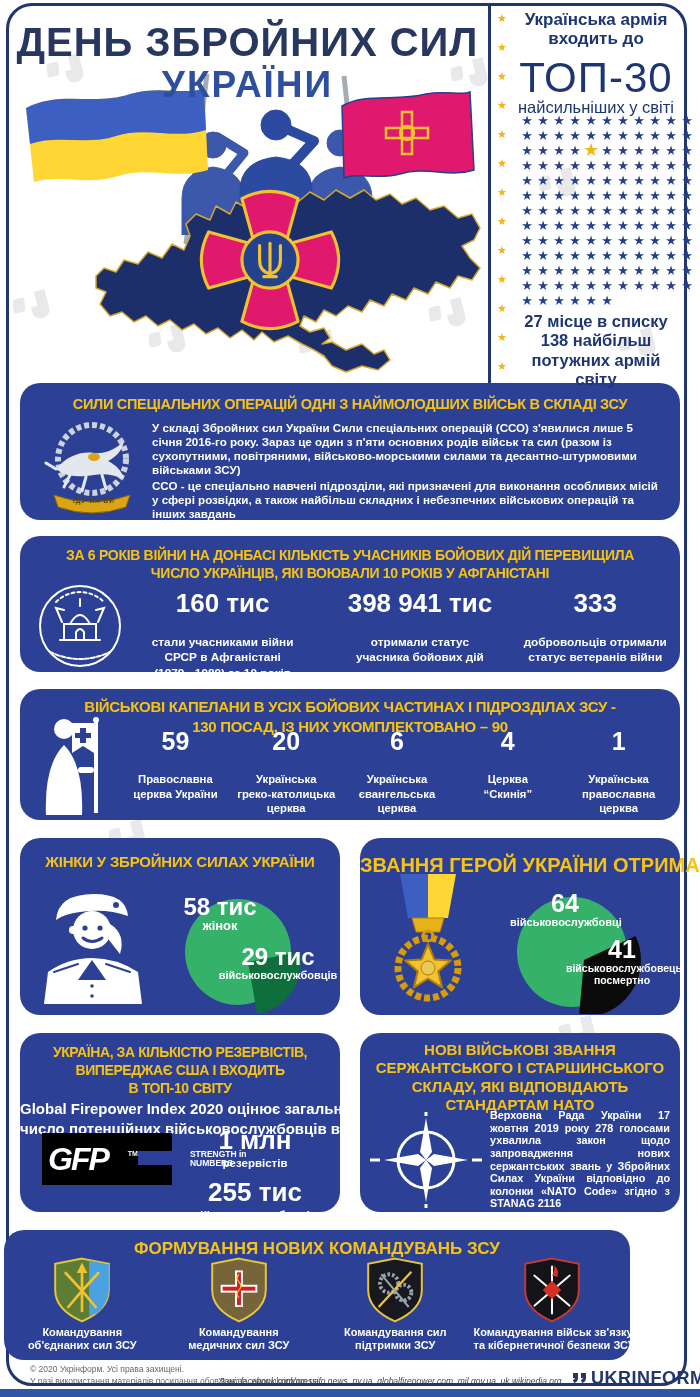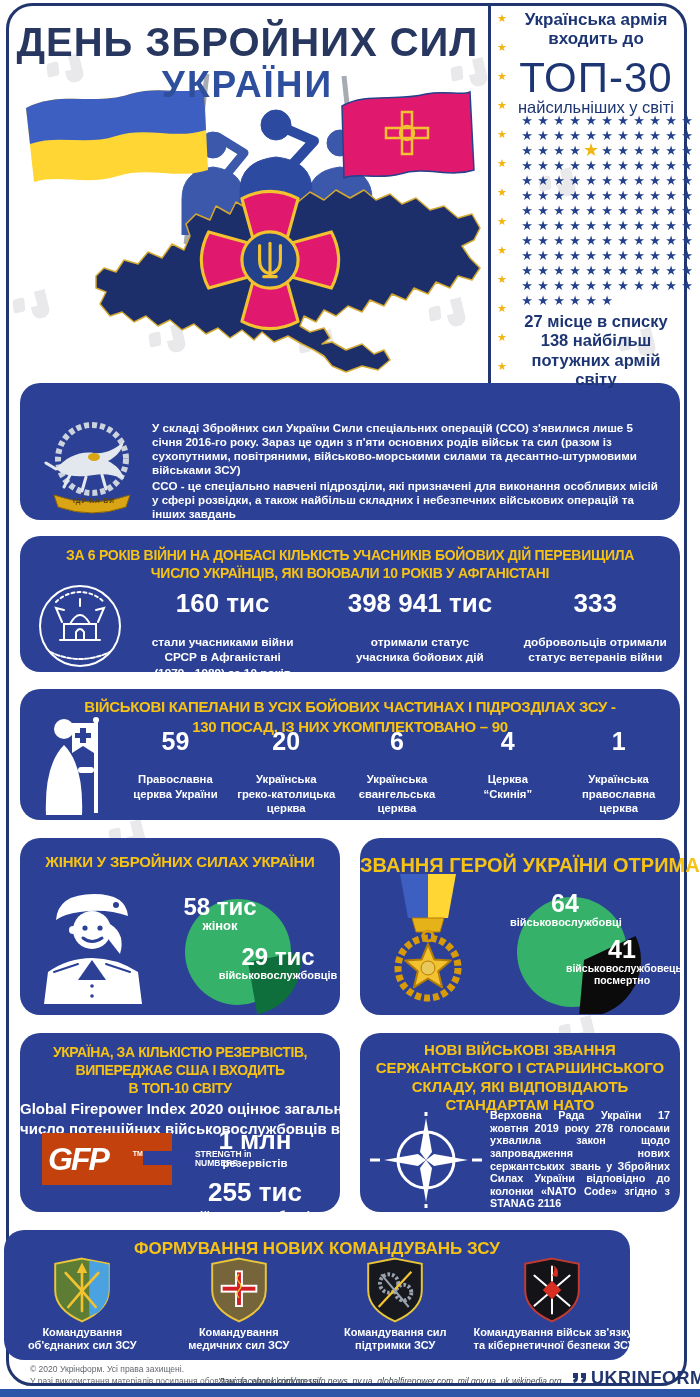--- a/index.html
+++ b/index.html
@@ -49,21 +49,21 @@
   .p-sso-text{position:absolute;left:132px;width:508px;font-size:11.6px;font-weight:700;color:#fff;line-height:1.2;}
   .sso-motto{position:absolute;left:26px;top:114px;width:96px;text-align:center;font-size:6.5px;font-weight:700;color:#5c430a;letter-spacing:1px;}
 
   .stats-row{position:absolute;display:flex;}
   .stats-row .stat{text-align:center;}
 
   .pie-label-main,.pie-label-sub{position:absolute;text-align:center;color:#fff;z-index:3;}
   .pie-v{font-size:24px;font-weight:700;line-height:1.05;}
   .pie-l{font-size:12px;font-weight:700;white-space:pre;line-height:1.15;}
 
-  .gfp{position:absolute;left:22px;top:100px;width:130px;height:52px;background:#c2410c;display:flex;align-items:center;gap:5px;padding:4px 6px;}
+  .gfp{position:absolute;left:22px;top:100px;width:130px;height:52px;background:#000000;display:flex;align-items:center;padding:4px 6px;}
   .gfp-letters{font-size:32px;font-weight:800;font-style:italic;color:#fff;letter-spacing:-2px;line-height:1;}
   .gfp-right{display:flex;flex-direction:row;margin-left:20px;}
   .gfp-tm{color:#fff;font-size:7px;font-weight:700;}
   .gfp-bar{width:52px;height:14px;background:#2e3f9a;margin:1px 0;}
   .gfp-tag{color:#fff;font-size:8.5px;font-weight:700;line-height:1.1;white-space:pre;}
 
   .nato-body{position:absolute;left:130px;top:76px;width:180px;font-size:10.8px;font-weight:700;color:#fff;line-height:1.17;text-align:justify;}
 
   .cmd-row{position:absolute;left:0;right:0;top:26px;display:flex;justify-content:space-around;align-items:flex-start;}
   .cmd-caps{position:absolute;left:0;right:0;top:96px;display:flex;}
@@ -310,20 +310,21 @@
       <span class="star">★</span>
       <span class="star">★</span>
       <span class="star">★</span>
     </div>
   <div class="r-caption">27 місце в списку
 138 найбільш
 потужних армій
 світу</div>
 
   <div class="panel" style="left:20px;top:383px;width:660px;height:137px">
+    <div class="panel-title" style="top:12px;font-size:14.5px;letter-spacing:-0.3px">СИЛИ СПЕЦІАЛЬНИХ ОПЕРАЦІЙ ОДНІ З НАЙМОЛОДШИХ ВІЙСЬК В СКЛАДІ ЗСУ</div>
     <svg class="abs" style="left:16px;top:34px" width="112" height="98" viewBox="0 0 112 98">
       <circle cx="56" cy="42" r="34" fill="none" stroke="#cdd3dc" stroke-width="6" stroke-dasharray="5 3"></circle>
       <path d="M20,52 C30,40 44,34 58,36 C70,37 80,32 88,24 C86,34 80,40 72,44 C80,48 86,54 88,62 C78,58 68,56 58,58 C46,60 34,60 26,56 Z" fill="#e3e7ee"></path>
       <g stroke="#e3e7ee" stroke-width="3" stroke-linecap="round">
         <line x1="34" y1="58" x2="28" y2="70"></line>
           <line x1="50" y1="60" x2="46" y2="74"></line>
         <line x1="66" y1="58" x2="70" y2="72"></line>
           <line x1="20" y1="52" x2="10" y2="46"></line>
       </g>
       <ellipse cx="58" cy="40" rx="6" ry="4" fill="#d9a514"></ellipse>

